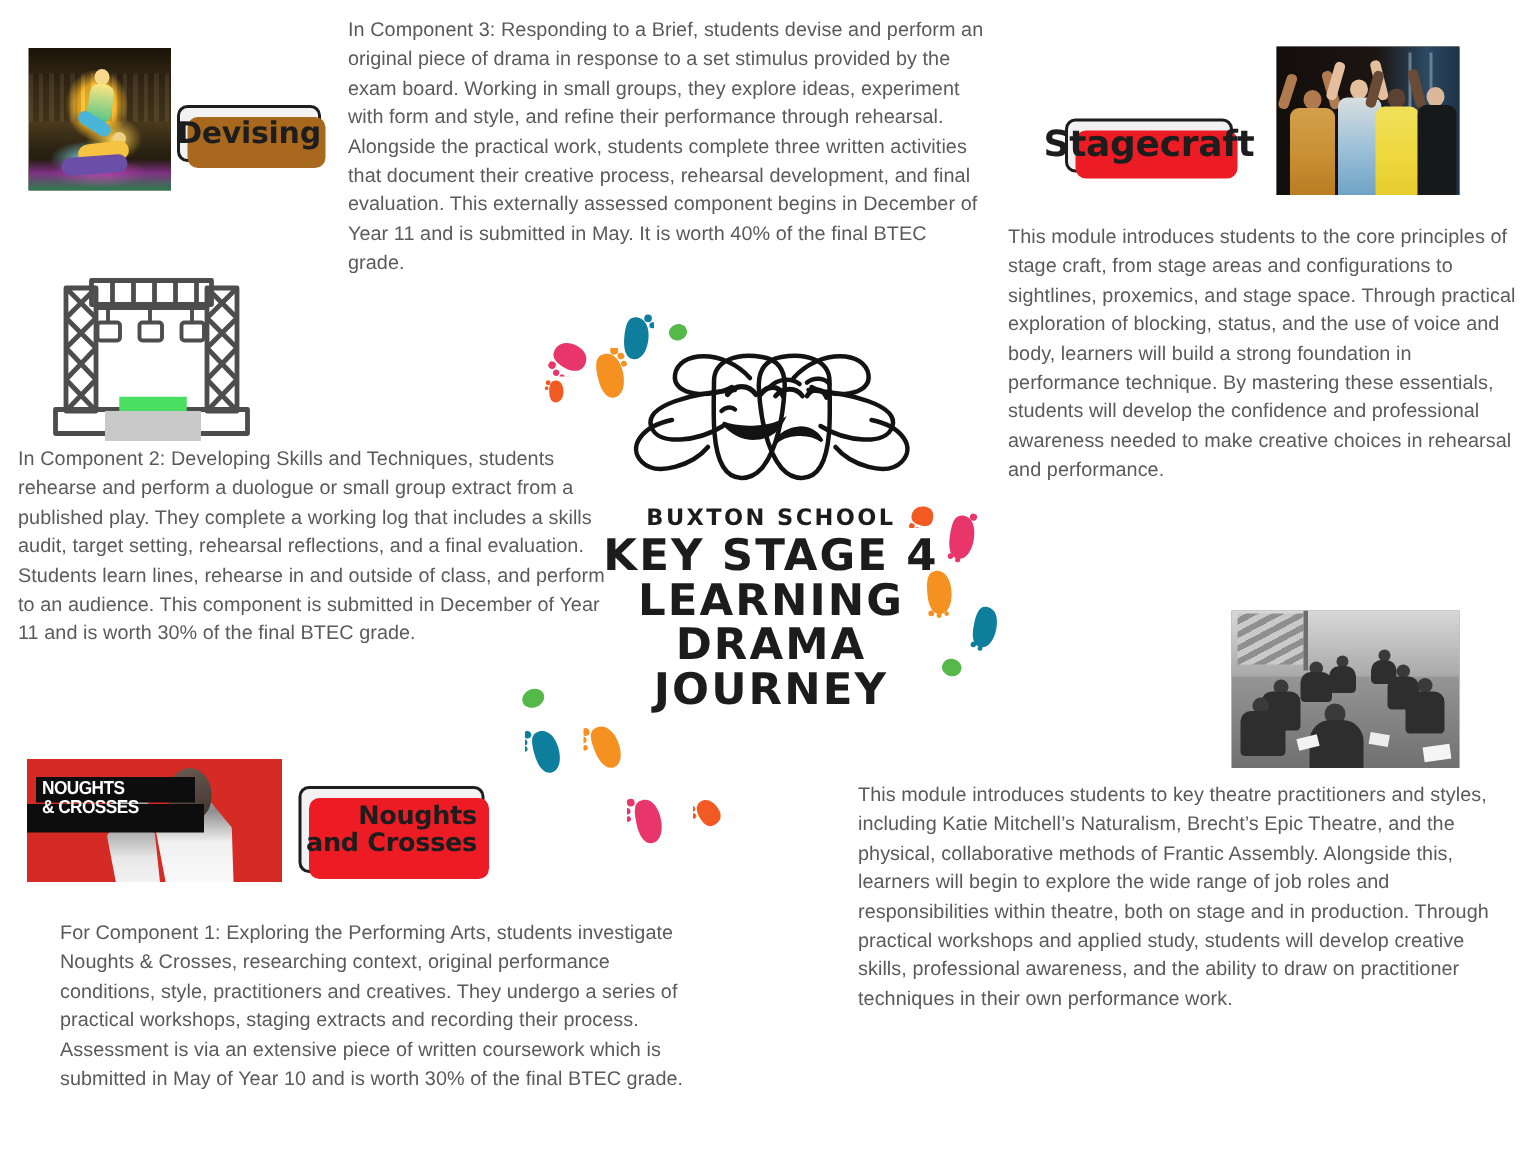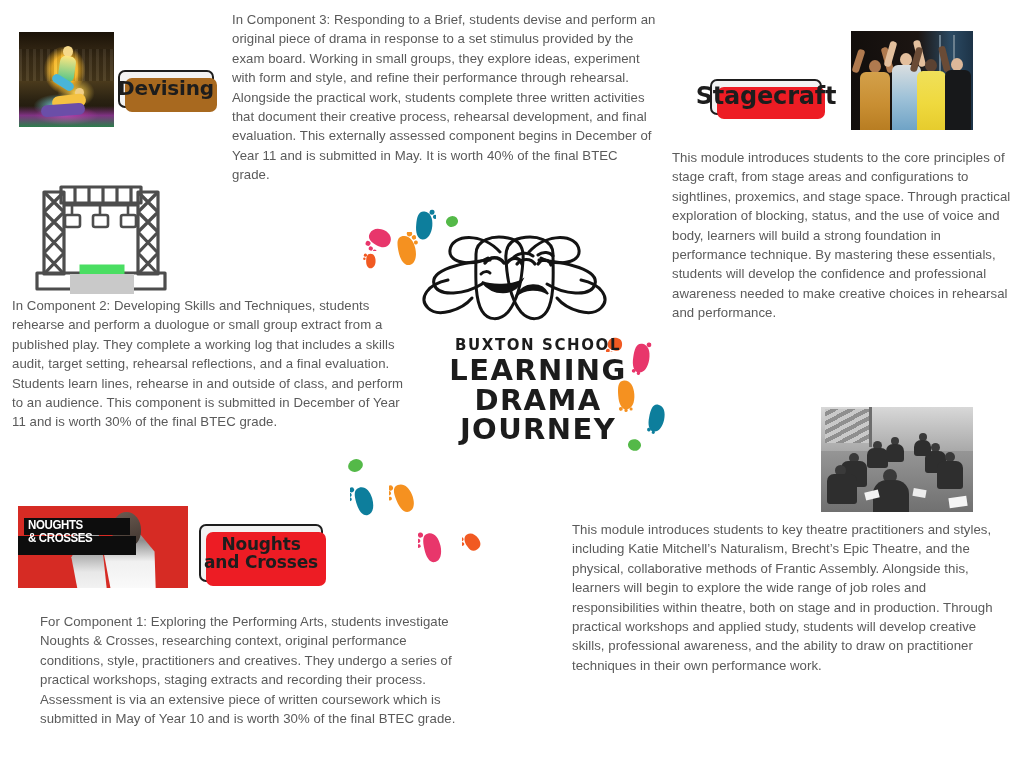--- a/index.html
+++ b/index.html
@@ -33,21 +33,21 @@
   .sticker {
     position: absolute;
     display: flex;
     align-items: center;
     justify-content: center;
     background: #f2f2f2;
     border: 2.5px solid #1d1d1d;
     border-radius: 7px;
     color: #1d1d1d;
     font-weight: 700;
-    text-align: center;
+    text-align: right;
     line-height: 1.08;
     font-family: "DejaVu Sans", sans-serif;
     letter-spacing: -0.2px;
     z-index: 6;
   }
   .sticker::before {
     content: "";
     position: absolute;
     left: 5px; top: 6px;
     width: 100%; height: 100%;
@@ -253,22 +253,23 @@
 
       <path d="M141 32 C141 18 125 13 109 16 C97 18 93 26 94 38 C95 56 99 78 109 90 C117 99 129 99 135 89 C143 76 141 48 141 32 Z"></path>
       <path d="M105 42 C110 36 119 36 123 42" stroke-width="3.2"></path>
       <path d="M126 42 C130 36 137 37 139 43" stroke-width="3.2"></path>
       <path d="M101 36 C107 30 116 30 121 34"></path>
       <path d="M126 33 C131 29 138 30 141 34"></path>
       <path d="M104 74 C112 60 130 60 136 72 C128 66 112 66 104 74 Z" fill="#131313" stroke-width="2"></path>
     </g>
   </svg>
 
-  <div id="centre" style="left:402px; top:338px; width:224px;margin-left:24px;">
+  <div id="centre" style="left:402px; top:338px; width:224px;">
     <div class="logo-line" id="school-name">BUXTON SCHOOL</div>
+    <div class="logo-line big-line">KEY STAGE 4</div>
     <div class="logo-line big-line">LEARNING</div>
     <div class="logo-line big-line">DRAMA</div>
     <div class="logo-line big-line">JOURNEY</div>
   </div>
 
   <svg class="foot" style="left:364px; top:225px;" width="32" height="26" viewBox="0 0 40 32">
     <g fill="#e8366b" transform="rotate(-62 20 16)">
       <path d="M19 2 C27 2 31 9 31 17 C31 24 27 30 20 30 C13 30 10 24 10 17 C10 9 12 2 19 2 Z"></path>
       <circle cx="7" cy="6" r="3.1"></circle>
         <circle cx="3" cy="12" r="2.6"></circle>

